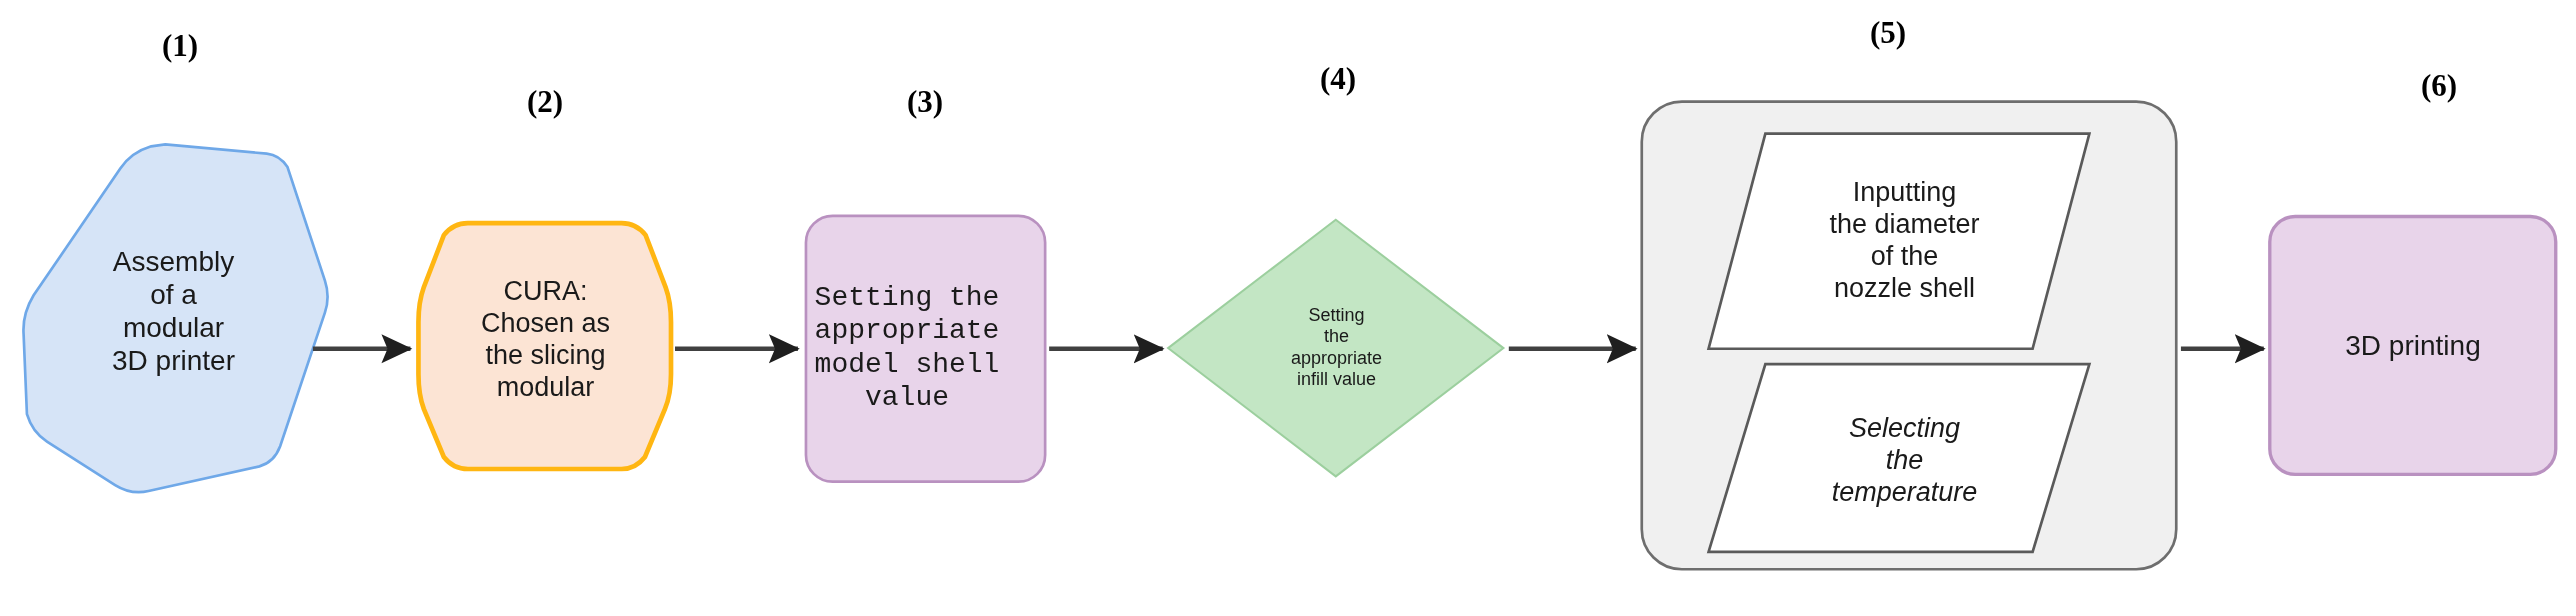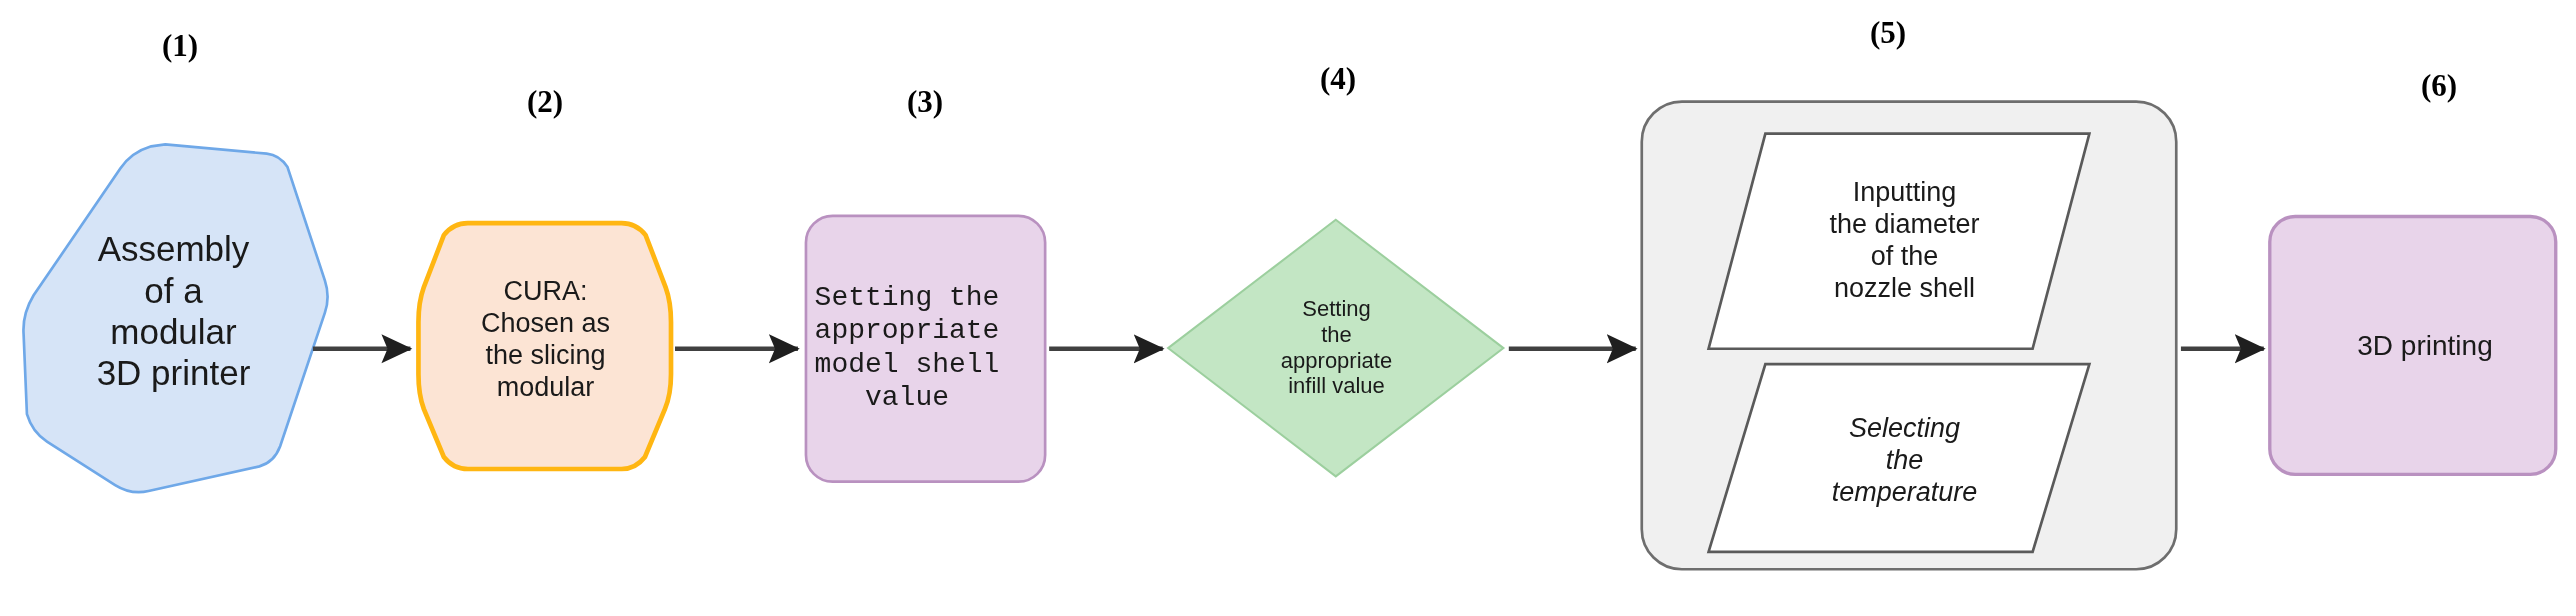--- a/index.html
+++ b/index.html
@@ -40,24 +40,24 @@
     color: #1a1a1a;
     text-align: center;
     display: flex;
     align-items: center;
     justify-content: center;
     flex-direction: column;
     line-height: 1.18;
     pointer-events: none;
     white-space: pre-line;
   }
-  .t-assembly   { font-size: 35px; }
+  .t-assembly   { font-size: 28px; }
   .t-cura       { font-size: 27px; }
   .t-shell      { font-size: 28px; }
-  .t-infill     { font-size: 22px; }
+  .t-infill     { font-size: 18px; }
   .t-nozzle     { font-size: 27px; }
   .t-temp       { font-size: 27px; }
   .t-print      { font-size: 28px; }
 </style>
 </head>
 <body>
 
 <div id="stage">
 
   <svg class="flow-svg" viewBox="0 0 3855 922" xmlns="http://www.w3.org/2000/svg">
@@ -132,16 +132,16 @@
 
   <div class="node-text t-nozzle" style="left:1751px; top:144px; width:307px; height:194px;">Inputting
 the diameter
 of the
 nozzle shell</div>
 
   <div class="node-text t-temp" style="left:1751px; top:381px; width:307px; height:160px;font-style:italic;">Selecting
 the
 temperature</div>
 
-  <div class="node-text t-print" style="left:2272px; top:217px; width:282px; height:258px;margin-left:12px;">3D printing</div>
+  <div class="node-text t-print" style="left:2272px; top:217px; width:282px; height:258px;">3D printing</div>
 
 </div>
 
 
 </body></html>

